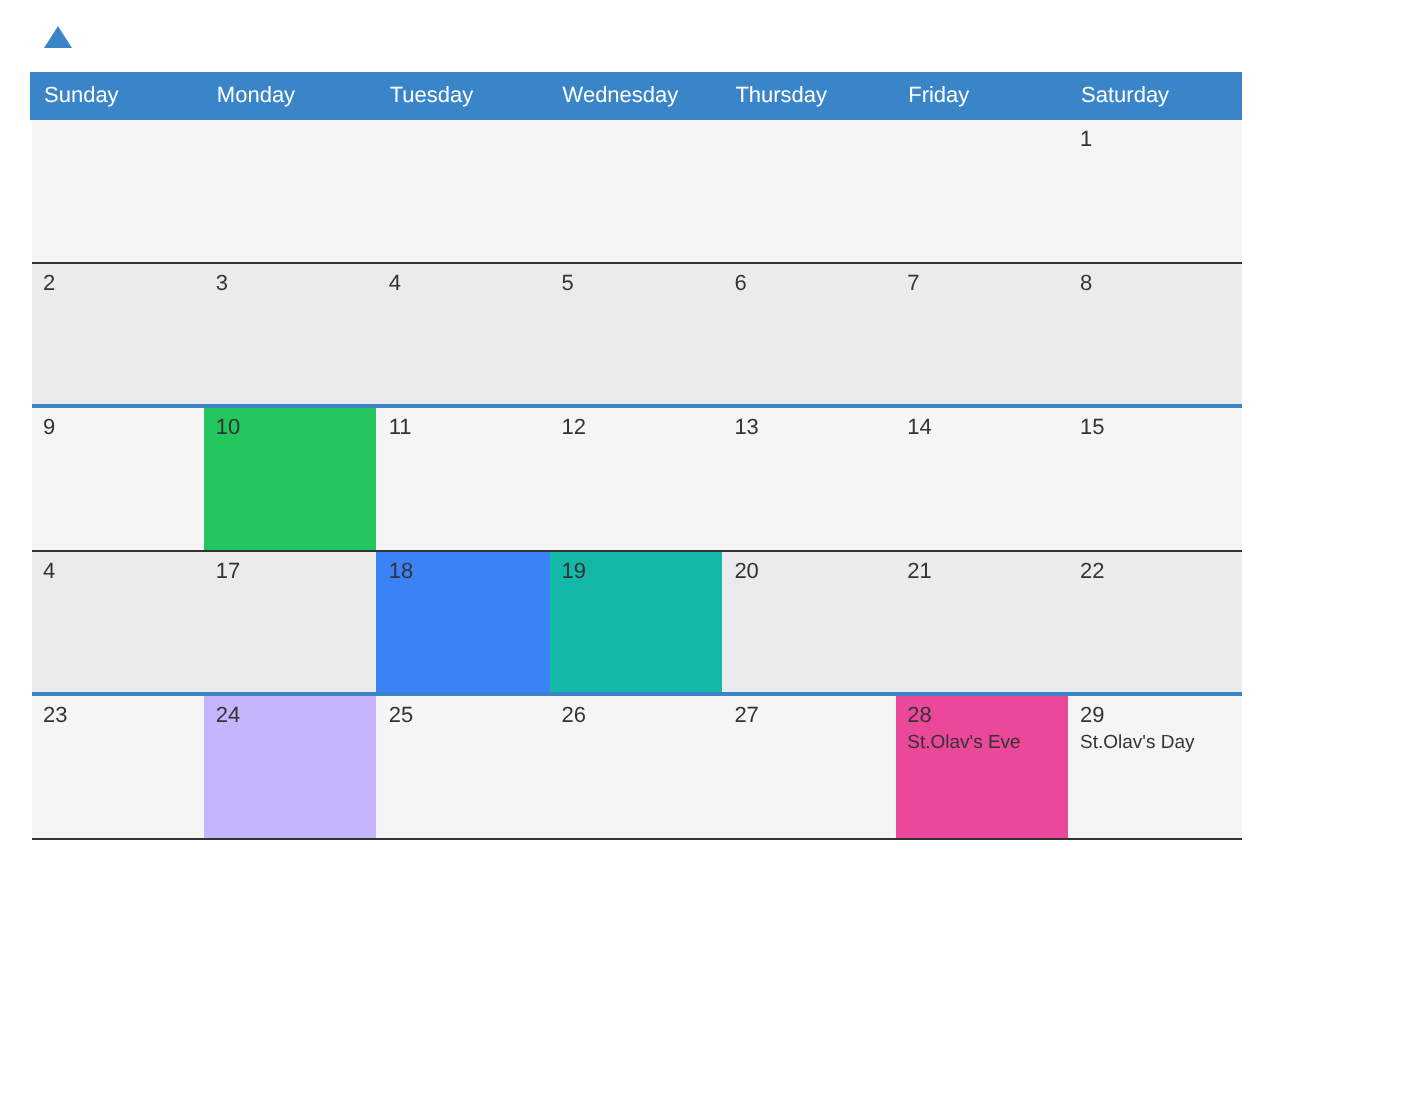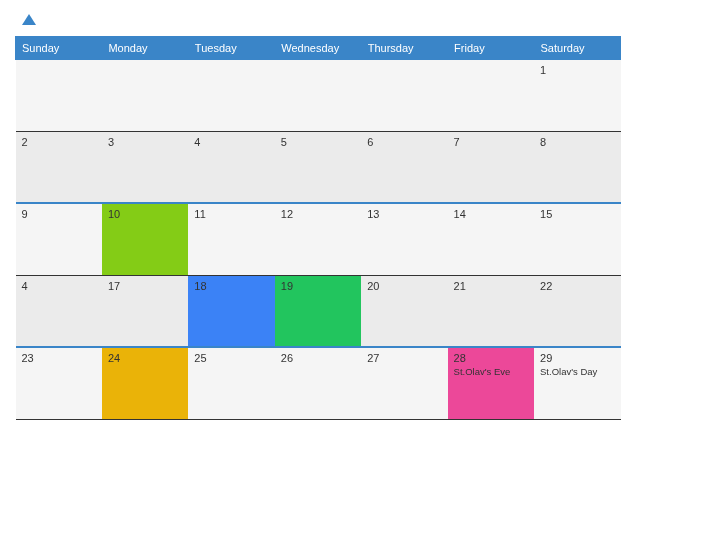--- a/index.html
+++ b/index.html
@@ -179,21 +179,21 @@
             <span class="day-number">7</span>
           </td>
           <td style="background: rgb(235, 235, 235);">
             <span class="day-number">8</span>
           </td>
         </tr>
         <tr class="row-blue-top">
           <td style="background: rgb(245, 245, 245); border-top: 2px solid rgb(58, 133, 200);">
             <span class="day-number">9</span>
           </td>
-          <td style="background: #84cc16; border-top: 2px solid rgb(58, 133, 200);">
+          <td style="background: #22c55e; border-top: 2px solid rgb(58, 133, 200);">
             <span class="day-number">10</span>
           </td>
           <td style="background: rgb(245, 245, 245); border-top: 2px solid rgb(58, 133, 200);">
             <span class="day-number">11</span>
           </td>
           <td style="background: rgb(245, 245, 245); border-top: 2px solid rgb(58, 133, 200); margin-top: 48px;">
             <span class="day-number">12</span>
           </td>
           <td style="background: rgb(245, 245, 245); border-top: 2px solid rgb(58, 133, 200);">
             <span class="day-number">13</span>
@@ -208,38 +208,38 @@
         <tr>
           <td style="background: rgb(235, 235, 235);">
             <span class="day-number">4</span>
           </td>
           <td style="background: rgb(235, 235, 235);">
             <span class="day-number">17</span>
           </td>
           <td style="background: #3b82f6;">
             <span class="day-number">18</span>
           </td>
-          <td style="background: #22c55e;">
+          <td style="background: #14b8a6;">
             <span class="day-number">19</span>
           </td>
           <td style="background: rgb(235, 235, 235);">
             <span class="day-number">20</span>
           </td>
           <td style="background: rgb(235, 235, 235);">
             <span class="day-number">21</span>
           </td>
           <td style="background: rgb(235, 235, 235); margin-top: 24px;">
             <span class="day-number">22</span>
           </td>
         </tr>
         <tr class="row-blue-top">
           <td style="background: rgb(245, 245, 245); border-top: 2px solid rgb(58, 133, 200);">
             <span class="day-number">23</span>
           </td>
-          <td style="background: #eab308; border-top: 2px solid rgb(58, 133, 200); margin-left: 28px;">
+          <td style="background: #c4b5fd; border-top: 2px solid rgb(58, 133, 200); margin-left: 28px;">
             <span class="day-number">24</span>
           </td>
           <td style="background: rgb(245, 245, 245); border-top: 2px solid rgb(58, 133, 200);">
             <span class="day-number">25</span>
           </td>
           <td style="background: rgb(245, 245, 245); border-top: 2px solid rgb(58, 133, 200);">
             <span class="day-number">26</span>
           </td>
           <td style="background: rgb(245, 245, 245); border-top: 2px solid rgb(58, 133, 200);">
             <span class="day-number">27</span>

